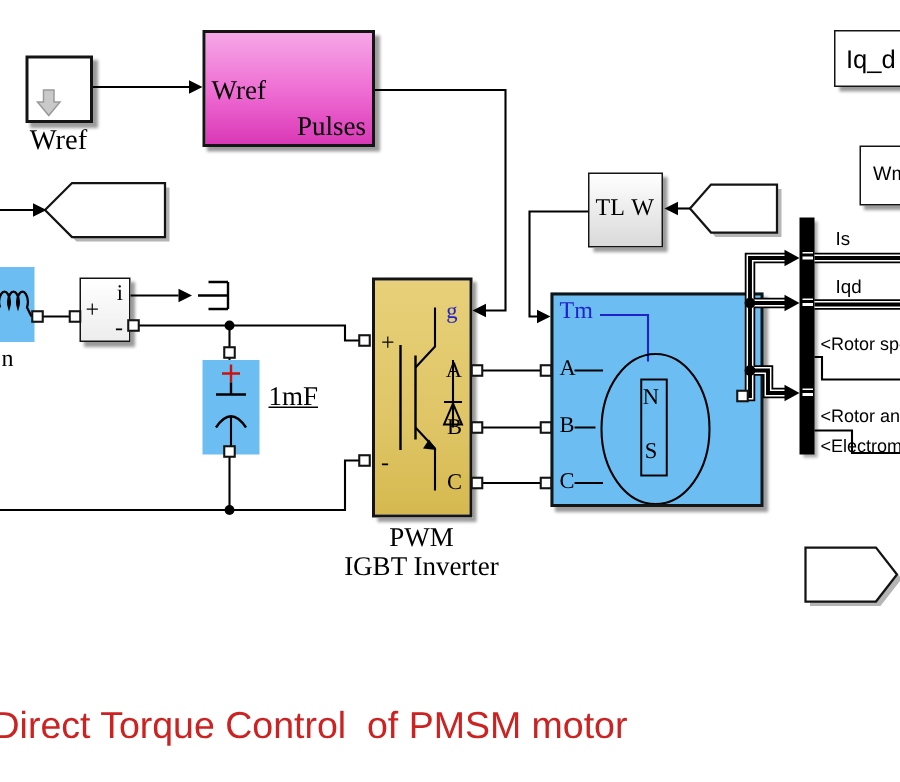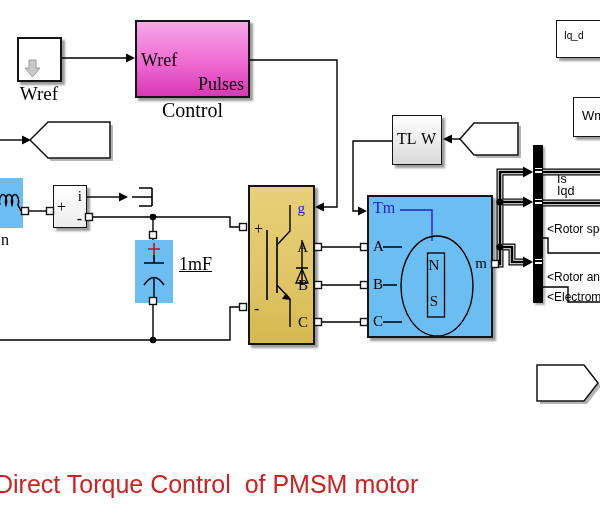--- a/index.html
+++ b/index.html
@@ -36,21 +36,20 @@
       <path d="M10,21 h7 v8 h4 l-7.5,9 -7.5,-9 h4 z" fill="#c9c9c9" stroke="#9a9a9a" stroke-width="1"></path>
     </svg>
   </div>
   <div class="lbl serif ctr" style="left:9px;top:84px;width:60px;font-size:19px;">Wref</div>
 
   <div class="blk" style="left:135px;top:20px;width:115px;height:78px;
        background:linear-gradient(180deg,var(--magenta-top,#f6a7e7) 0%,#ee6ad2 55%,var(--magenta-bottom,#d938b6) 100%);">
     <div class="portlbl" style="left:4px;top:29px;font-size:18px;">Wref</div>
     <div class="portlbl" style="right:4px;top:29px;font-size:18px;margin-top:24px;">Pulses</div>
   </div>
-  <div class="lbl serif ctr" style="left:135px;top:100px;width:115px;font-size:20px;">Control</div>
 
   <div class="abs blue" style="left:0;top:178px;width:23px;height:50px;z-index:20;">
     <svg width="23" height="50" viewBox="0 0 23 50">
       <path d="M0,27 a3.5,7 0 1 1 6,0 a3.5,7 0 1 1 6,0 a3.5,7 0 1 1 6,0 l3,6" fill="none" stroke="#000" stroke-width="1.5"></path>
     </svg>
   </div>
   <div class="lbl serif" style="left:1px;top:232px;font-size:16px;">n</div>
 
   <div class="blk thin" style="left:53px;top:185px;width:34px;height:43px;
        background:linear-gradient(180deg,#ffffff 0%,#ededed 100%);">
@@ -78,22 +77,24 @@
       <path d="M52,53 V98 M46,81 H58" stroke="#000" stroke-width="1.4" fill="none"></path>
       <polygon points="46,96 58,96 52,82" fill="none" stroke="#000" stroke-width="1.3"></polygon>
     </svg>
     <div class="portlbl bluetxt" style="right:8px;top:14px;font-size:15px;">g</div>
     <div class="portlbl" style="left:4px;top:34px;font-size:16px;">+</div>
     <div class="portlbl" style="left:4px;top:114px;font-size:16px;">-</div>
     <div class="portlbl" style="right:5px;top:53px;font-size:15px;">A</div>
     <div class="portlbl" style="right:5px;top:91px;font-size:15px;">B</div>
     <div class="portlbl" style="right:5px;top:128px;font-size:15px;">C</div>
   </div>
-
-  <div class="blk blue" style="left:367px;top:195px;width:126px;height:143px;">
+  <div class="lbl serif ctr" style="left:231px;top:349px;width:100px;font-size:18px;">PWM</div>
+  <div class="lbl serif ctr" style="left:221px;top:368px;width:120px;font-size:18px;">IGBT Inverter</div>
+
+  <div class="blk blue" style="left:367px;top:195px;width:142px;height:143px;">
     <svg width="122" height="139" viewBox="0 0 122 139">
       <path d="M31,13 H63 V44" stroke="var(--port-blue,#2222cc)" stroke-width="1.4" fill="none"></path>
       <path d="M14,50 H33 M14,88 H28 M14,125 H33" stroke="#000" stroke-width="1.3" fill="none"></path>
       <ellipse cx="68" cy="89" rx="36" ry="50" fill="none" stroke="#000" stroke-width="1.4"></ellipse>
       <rect x="58.5" y="56" width="17" height="64" fill="none" stroke="#000" stroke-width="1.3"></rect>
     </svg>
     <div class="portlbl bluetxt" style="left:4px;top:3px;font-size:16px;">Tm</div>
     <div class="portlbl" style="left:4px;top:42px;font-size:15px;">A</div>
     <div class="portlbl" style="left:4px;top:80px;font-size:15px;">B</div>
     <div class="portlbl" style="left:4px;top:117px;font-size:15px;">C</div>
@@ -102,36 +103,36 @@
     <div class="portlbl" style="right:4px;top:59px;font-size:15px;">m</div>
   </div>
 
   <div class="blk thin" style="left:392px;top:115px;width:50px;height:50px;
        background:linear-gradient(180deg,#ffffff 0%,#d9d9d9 100%);">
     <div class="portlbl" style="left:4px;top:15px;font-size:16px;">TL</div>
     <div class="portlbl" style="right:5px;top:15px;font-size:16px;">W</div>
   </div>
 
   <div class="blk thin" style="left:556px;top:20px;width:60px;height:38px;">
-    <div class="lbl" style="left:7px;top:10px;font-size:10px;">Iq_d</div>
+    <div class="lbl" style="left:7px;top:10px;font-size:17px;">Iq_d</div>
   </div>
 
   <div class="blk thin" style="left:573px;top:97px;width:60px;height:40px;">
     <div class="lbl" style="left:8px;top:11px;font-size:13px;">Wm</div>
   </div>
 
   <div class="busbar" style="left:533px;top:145px;width:10px;height:158px;"></div>
   <div class="stripe" style="left:534.5px;top:167.5px;"></div>
   <div class="stripe" style="left:534.5px;top:171px;"></div>
   <div class="stripe" style="left:534.5px;top:198.5px;"></div>
   <div class="stripe" style="left:534.5px;top:202px;"></div>
   <div class="stripe" style="left:534.5px;top:258.5px;"></div>
   <div class="stripe" style="left:534.5px;top:262px;"></div>
 
-  <div class="buslbl" style="left:557px;top:152px;margin-top:20px;">Is</div>
+  <div class="buslbl" style="left:557px;top:152px;">Is</div>
   <div class="buslbl" style="left:557px;top:184px;">Iqd</div>
   <div class="buslbl" style="left:547px;top:222px;font-size:12px;">&lt;Rotor spe</div>
   <div class="buslbl" style="left:547px;top:270px;font-size:12px;">&lt;Rotor ang</div>
   <div class="buslbl" style="left:547px;top:290px;font-size:12px;">&lt;Electrom</div>
 
   <div class="tagtxt" style="left:44px;top:132px;width:66px;">Vdc</div>
   <div class="tagtxt" style="left:470px;top:131px;width:48px;">Wm</div>
   <div class="tagtxt" style="left:535px;top:375px;width:54px;">Tetam</div>
 
   <svg id="overlay" width="600" height="521" viewBox="0 0 600 521">

